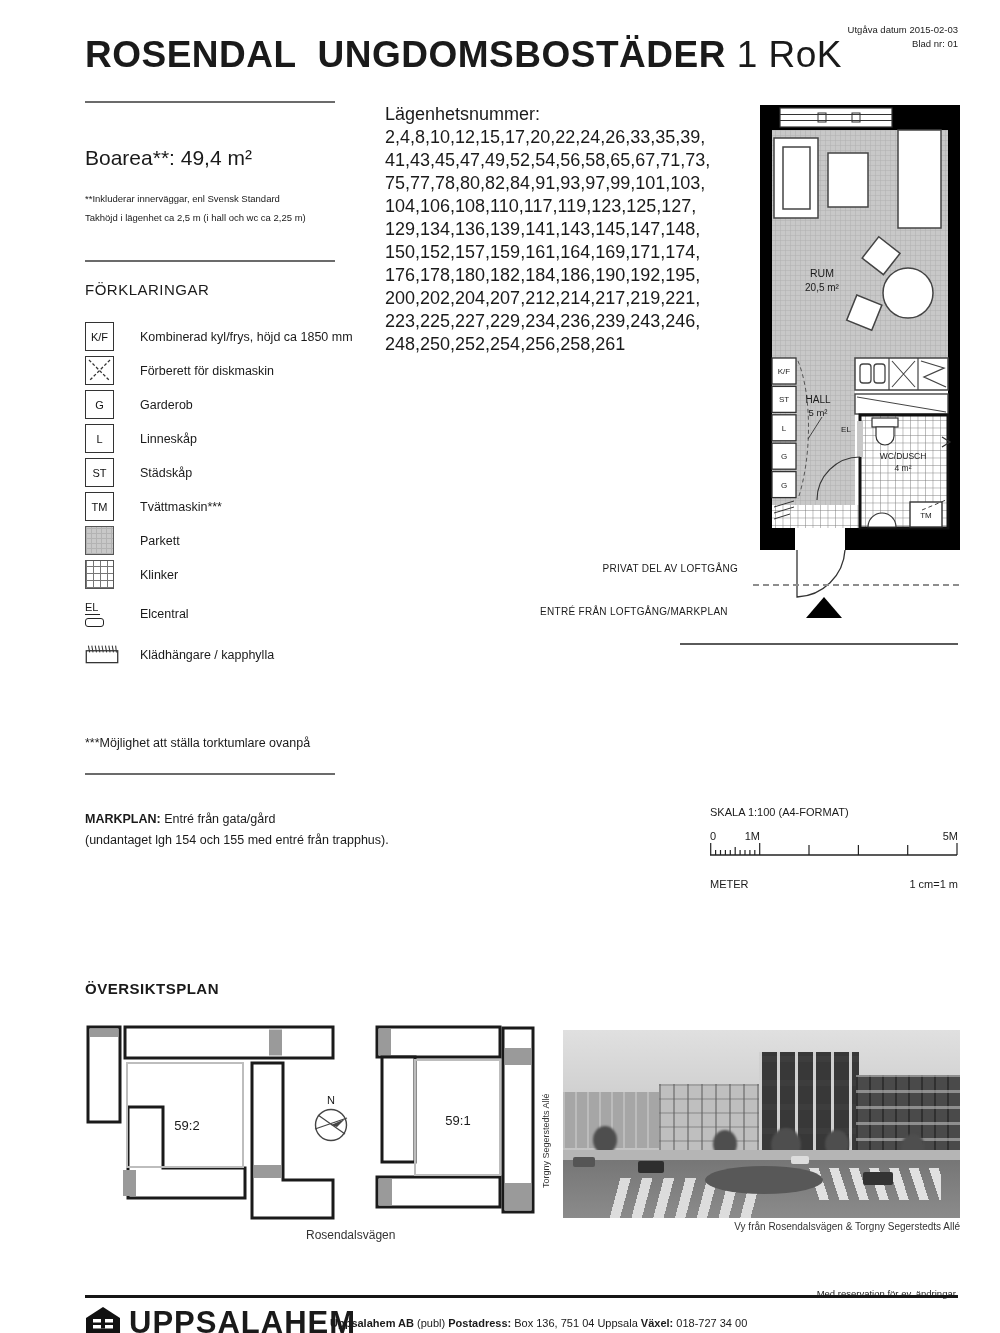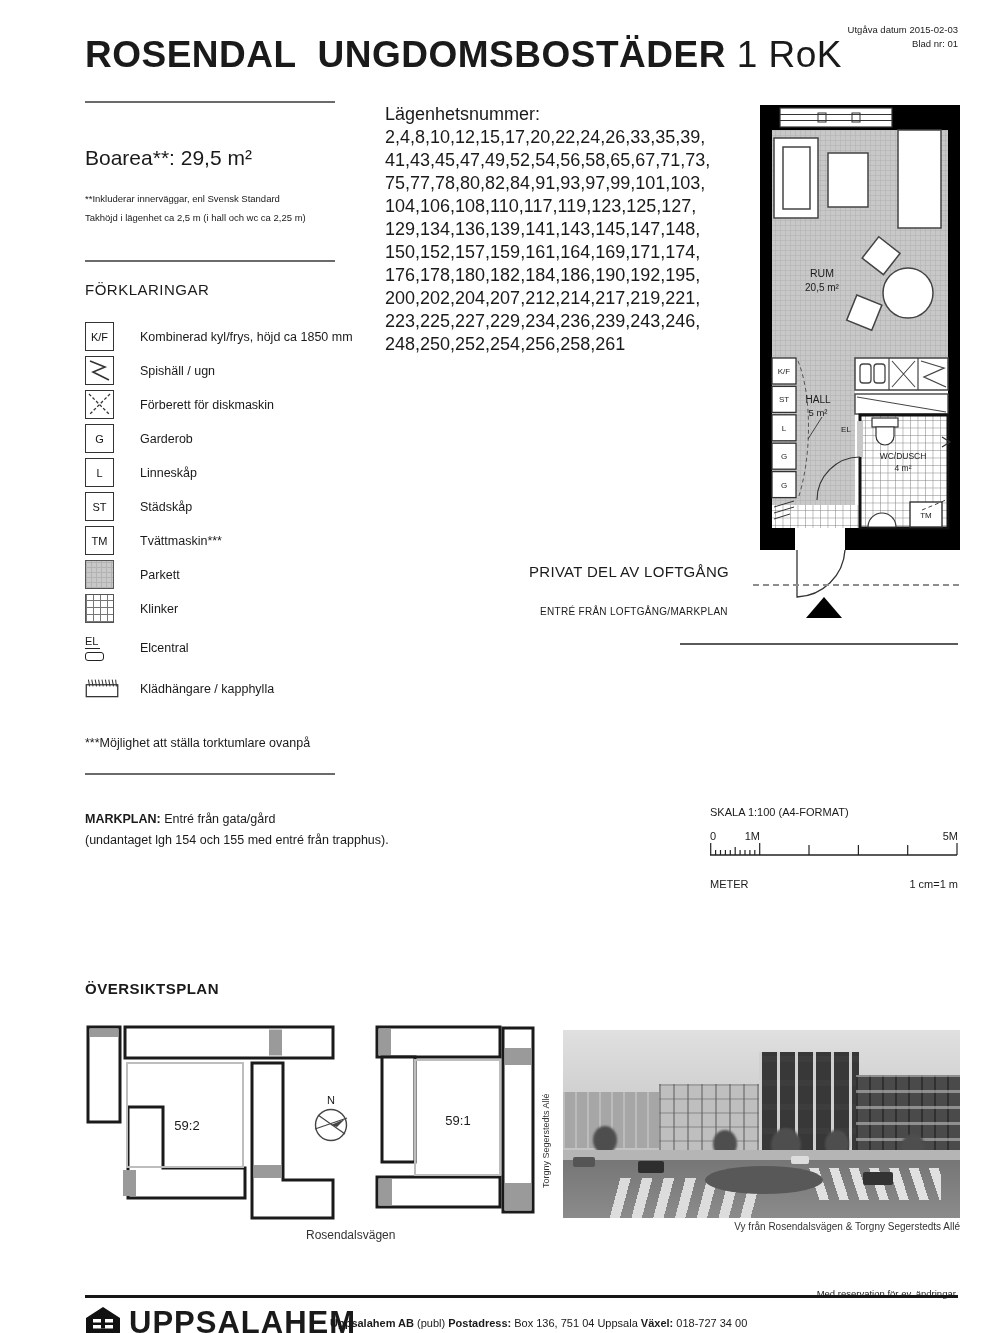--- a/index.html
+++ b/index.html
@@ -28,21 +28,21 @@
       repeating-linear-gradient(0deg,#777 0 1px,transparent 1px 7px),
       repeating-linear-gradient(90deg,#777 0 1px,transparent 1px 7px),#fff;}
   .el-sym{display:flex;flex-direction:column;align-items:flex-start;}
   .el-txt{font-size:11px;border-bottom:1.6px solid #222;padding:0 2px 1px 0;}
   .el-oval{width:17px;height:7px;border:1.4px solid #222;border-radius:3px;margin-top:3px;}
   #legend-note{left:85px;top:736px;font-size:12.5px;}
   
   #apts{left:385px;top:103px;width:375px;font-size:18px;line-height:23px;}
   #apts .nums{white-space:pre-line;}
   
-  #privat-label{left:520px;top:563px;width:218px;text-align:center;font-size:15px;letter-spacing:.3px;}
+  #privat-label{left:520px;top:563px;width:218px;text-align:right;font-size:10px;letter-spacing:.3px;}
   #entre-label{left:540px;top:606px;font-size:10px;letter-spacing:.3px;}
   #dash-line{left:753px;top:584px;width:206px;border-top:2px dashed #8d8d8d;}
   #entry-triangle{left:806px;top:597px;width:0;height:0;border-left:18px solid transparent;
       border-right:18px solid transparent;border-bottom:21px solid #000;}
   #loft-line{left:680px;top:643px;width:278px;border-top:2px solid #5a5a5a;}
   
   #markplan{left:85px;top:809px;font-size:12.5px;line-height:21px;}
   #markplan .b{font-weight:bold;}
   #plan25{left:85px;top:868px;font-size:12.5px;line-height:21px;}
   
@@ -94,44 +94,34 @@
 <div id="page">
 
   <div class="abs" id="meta">
     <div>Utgåva datum 2015-02-03</div>
     <div>Blad nr: 01</div>
   </div>
 
   <div class="abs" id="title"><span>ROSENDAL  UNGDOMSBOSTÄDER </span><span class="sub">1 RoK</span></div>
 
   <div class="abs rule" style="left:85px;top:101px;width:250px;"></div>
-  <div class="abs" id="boarea">Boarea**: 29,5 m²</div>
+  <div class="abs" id="boarea">Boarea**: 49,4 m²</div>
   <div class="abs" id="footnotes">
     <div>**Inkluderar innerväggar, enl Svensk Standard</div>
     <div>Takhöjd i lägenhet ca 2,5 m (i hall och wc ca 2,25 m)</div>
   </div>
   <div class="abs rule" style="left:85px;top:260px;width:250px;"></div>
   <div class="abs" id="forklaringar">FÖRKLARINGAR</div>
 
   <div class="abs" id="legend">
     <div class="lrow">
       <span class="lsym">
           <span class="lbox">K/F</span>
         </span>
       <span class="llabel">Kombinerad kyl/frys, höjd ca 1850 mm</span>
-    </div>
-    <div class="lrow">
-      <span class="lsym">
-          <span class="lbox">
-            <svg width="23" height="23" viewBox="0 0 23 23">
-              <polyline points="2,2 17,8 5,13 21,21" fill="none" stroke="#333" stroke-width="1.6"></polyline>
-            </svg>
-          </span>
-        </span>
-      <span class="llabel">Spishäll / ugn</span>
     </div>
     <div class="lrow">
       <span class="lsym">
           <span class="lbox">
             <svg width="23" height="23" viewBox="0 0 23 23">
               <line x1="1" y1="1" x2="22" y2="22" stroke="#333" stroke-width="1.3" stroke-dasharray="3 2"></line>
               <line x1="22" y1="1" x2="1" y2="22" stroke="#333" stroke-width="1.3" stroke-dasharray="3 2"></line>
             </svg>
           </span>
         </span>

